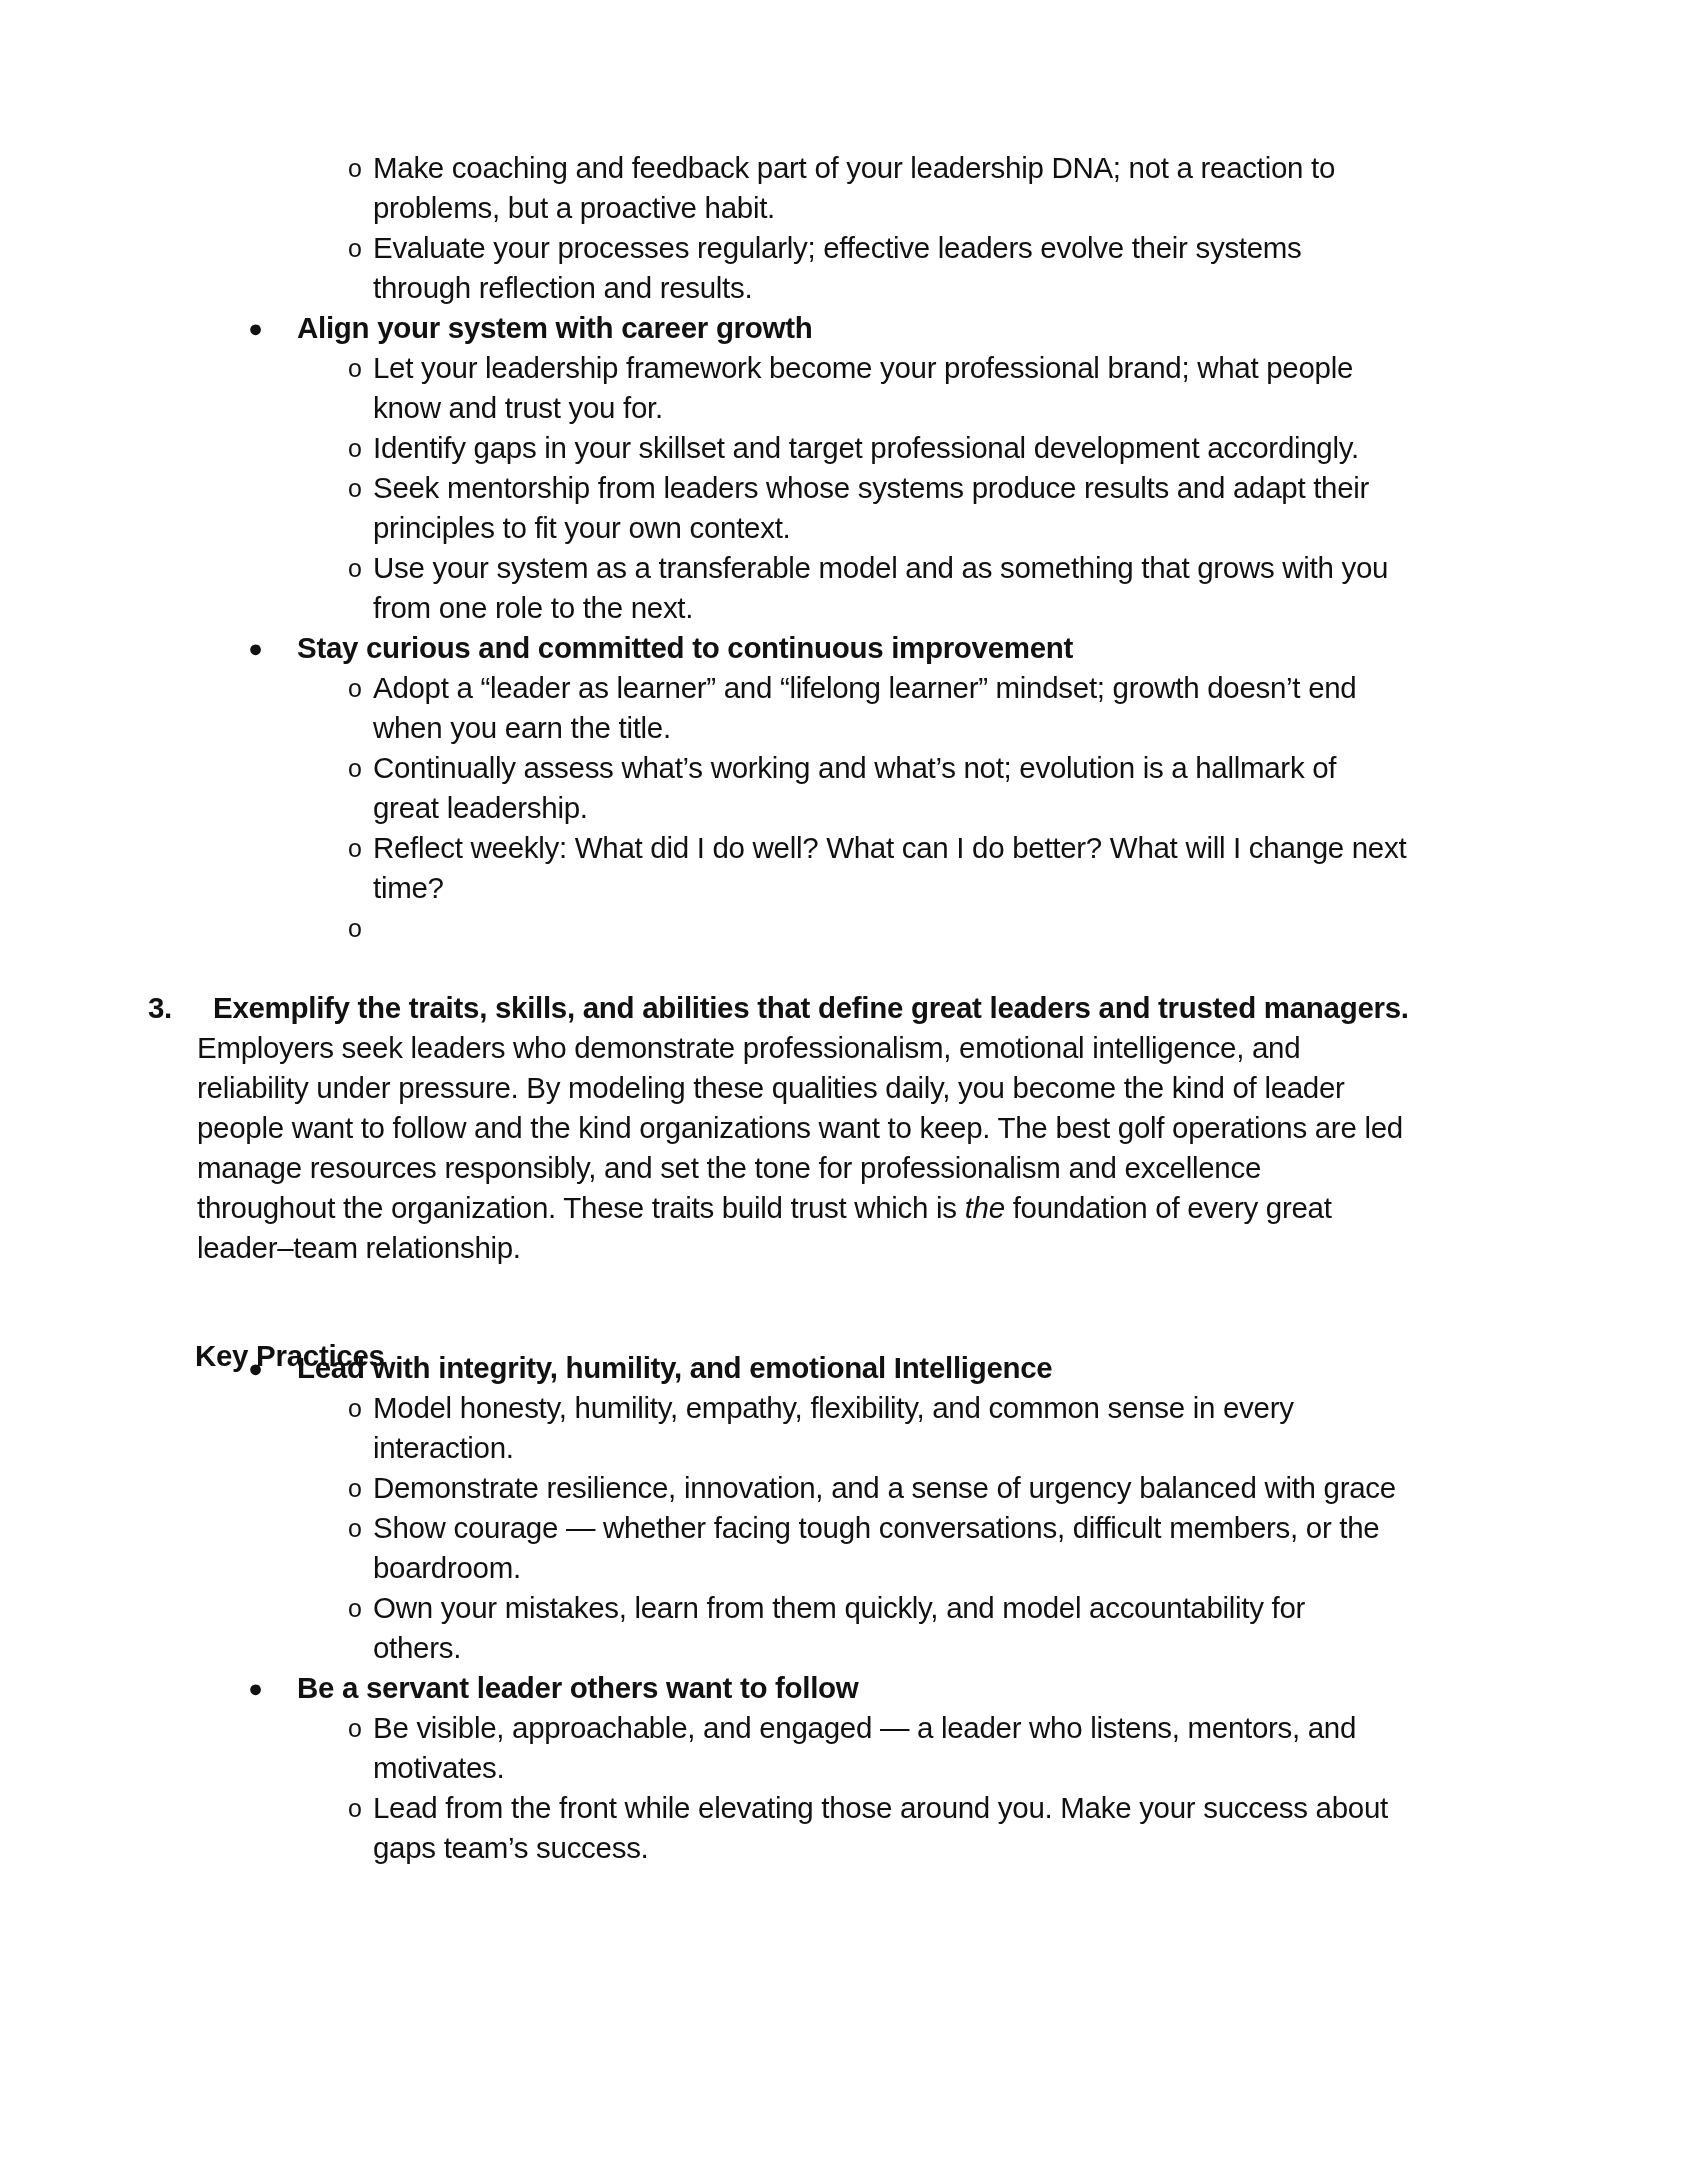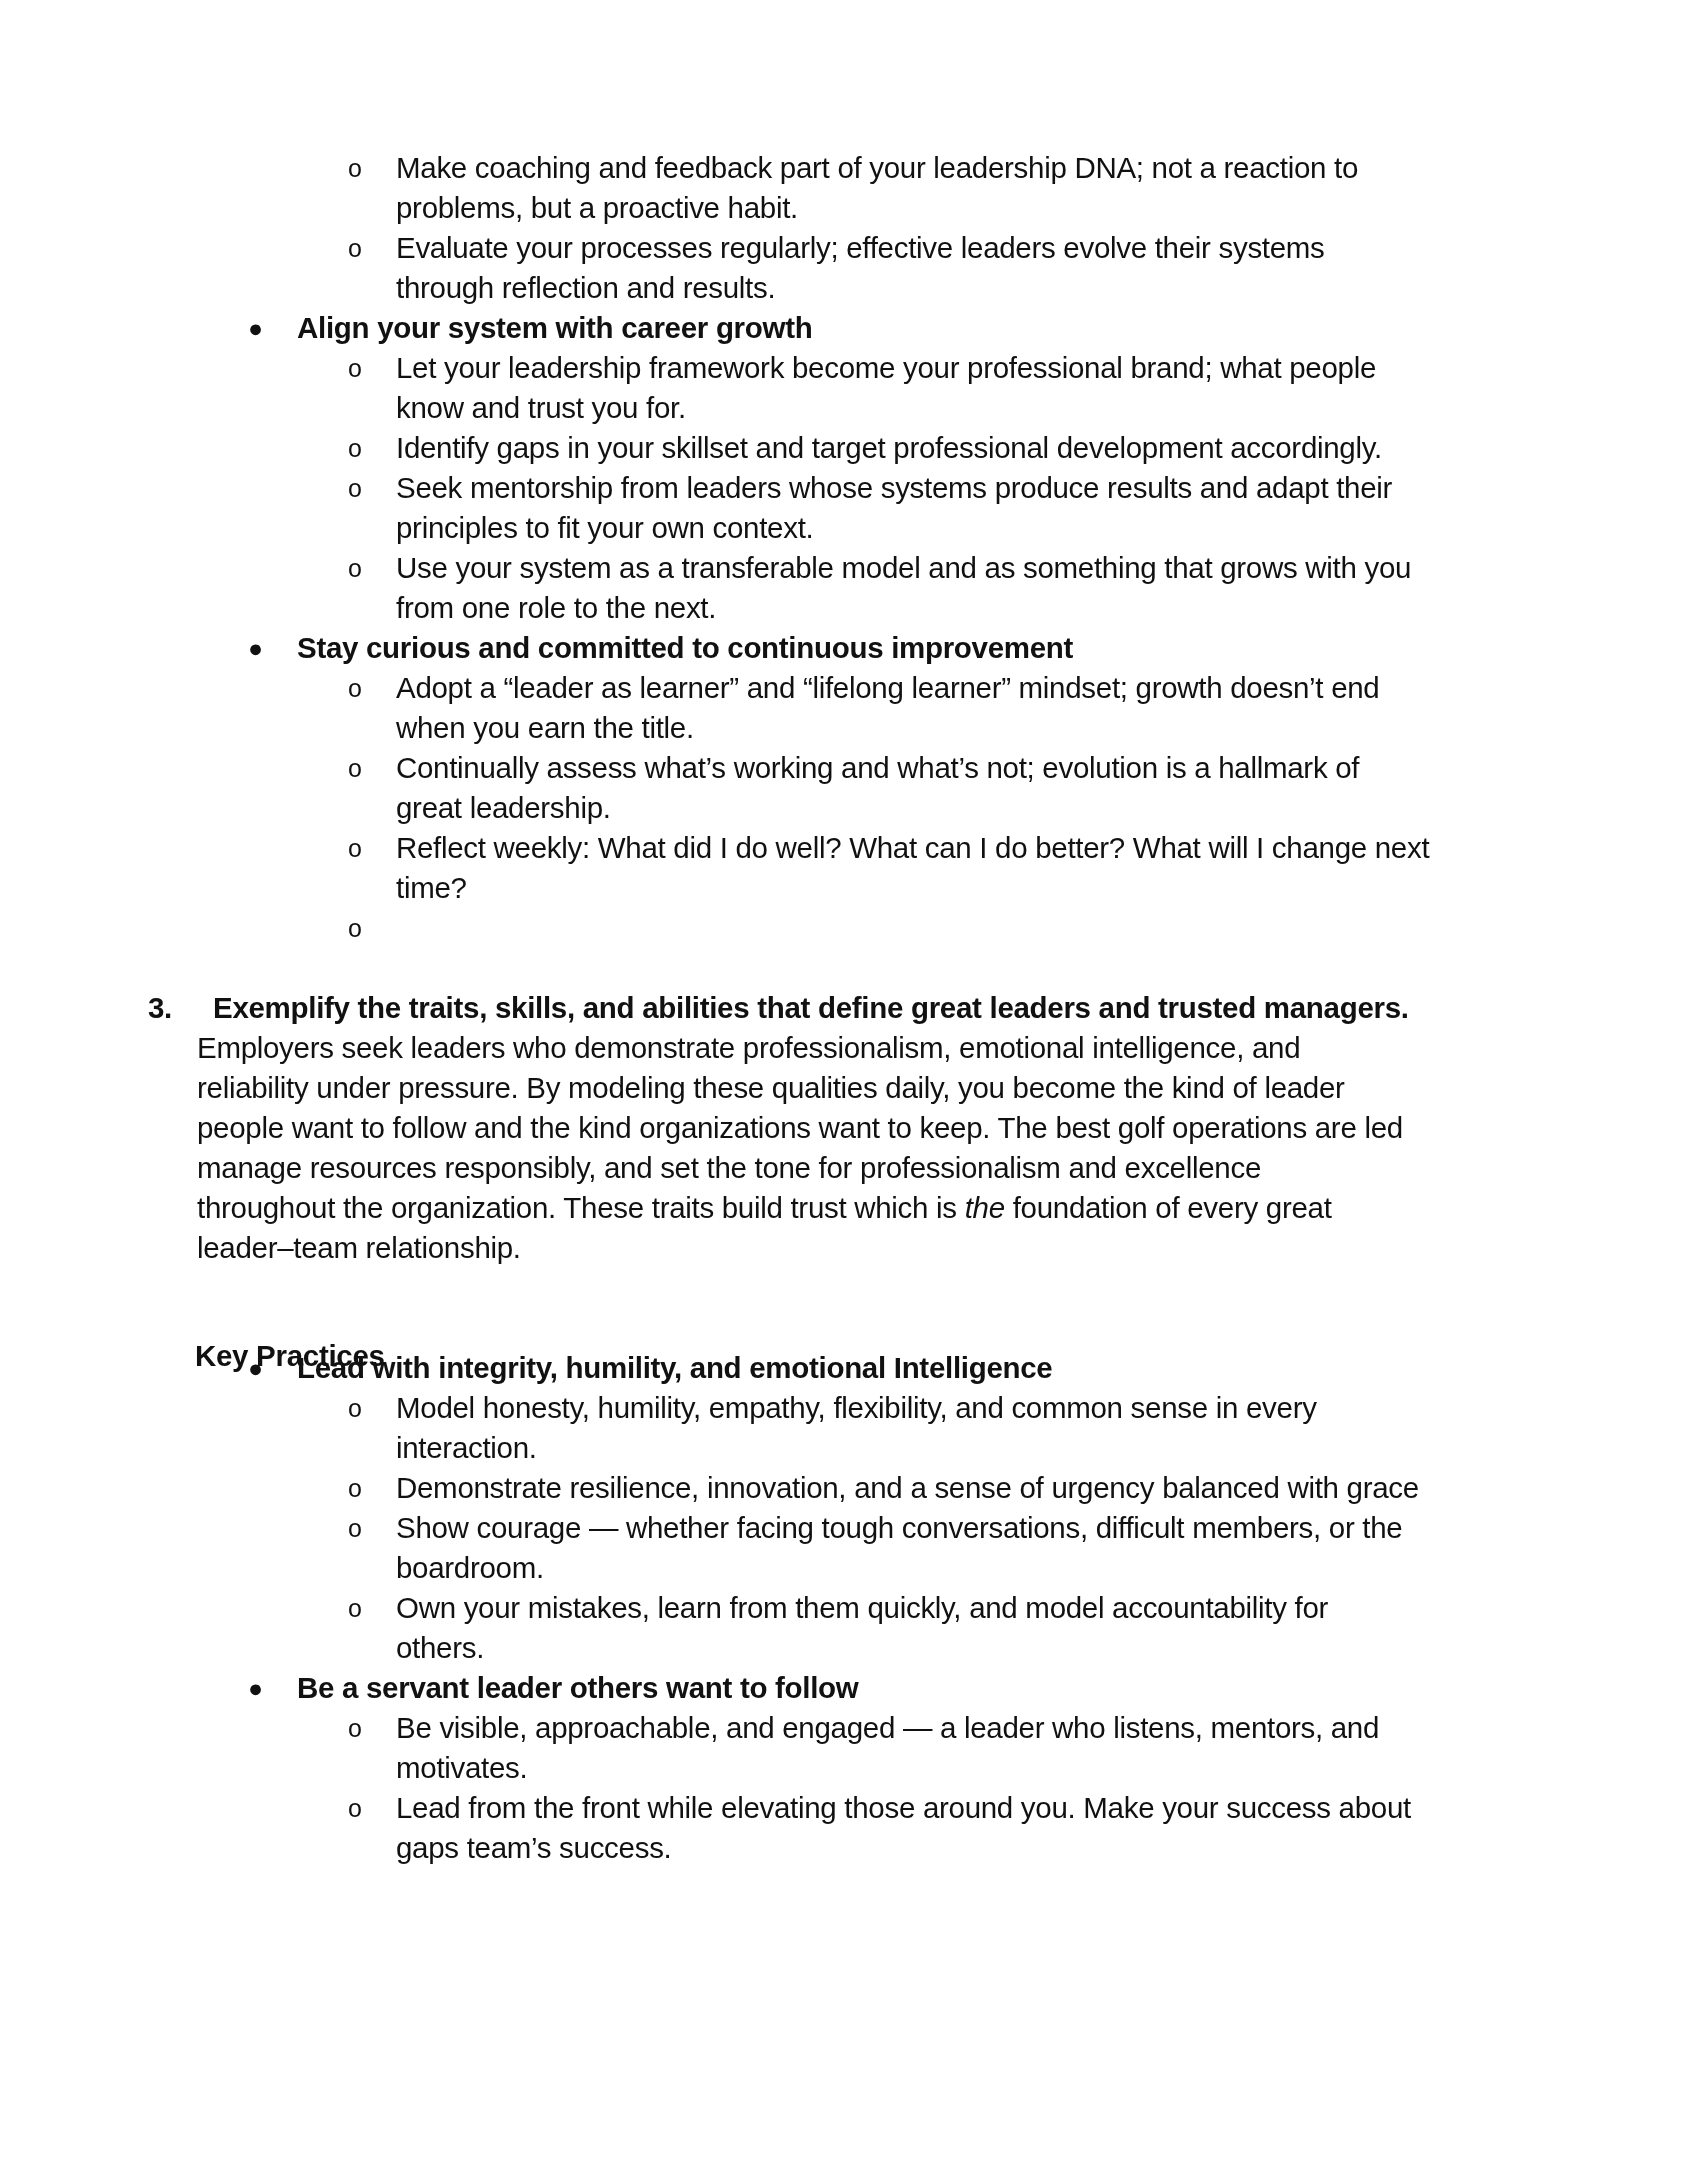--- a/index.html
+++ b/index.html
@@ -4,21 +4,21 @@
 <style>
   html, body { margin: 0; padding: 0; background: #ffffff; }
   body { width: 1687px; height: 2183px; position: relative; overflow: hidden;
          font-family: "Liberation Sans", sans-serif; color: #111111; }
   .page { position: absolute; left: 0; top: 148px; width: 1687px; }
   .line { position: relative; height: 40px; line-height: 40px; font-size: 29.5px; white-space: nowrap; letter-spacing: -0.3px; }
   .blank { height: 40px; }
   .bullet-l1 { position: absolute; left: 248px; top: 0; font-size: 25px; }
   .text-l1 { position: absolute; left: 297px; font-weight: bold; }
   .bullet-l2 { position: absolute; left: 348px; top: 0; font-size: 25px; font-weight: normal; }
-  .text-l2 { position: absolute; left: 396px; }
+  .text-l2 { position: absolute; left: 373px; }
   .num { position: absolute; left: 148px; font-weight: bold; }
   .text-num { position: absolute; left: 197px; font-weight: bold; margin-left: 16px; }
   .para { position: absolute; left: 197px; }
   .kp { position: absolute; left: 195px; font-weight: bold; margin-top: 28px; }
   .bi { font-weight: normal; font-style: italic; }
 </style>
 </head>
 <body>
 
 <div class="page">

